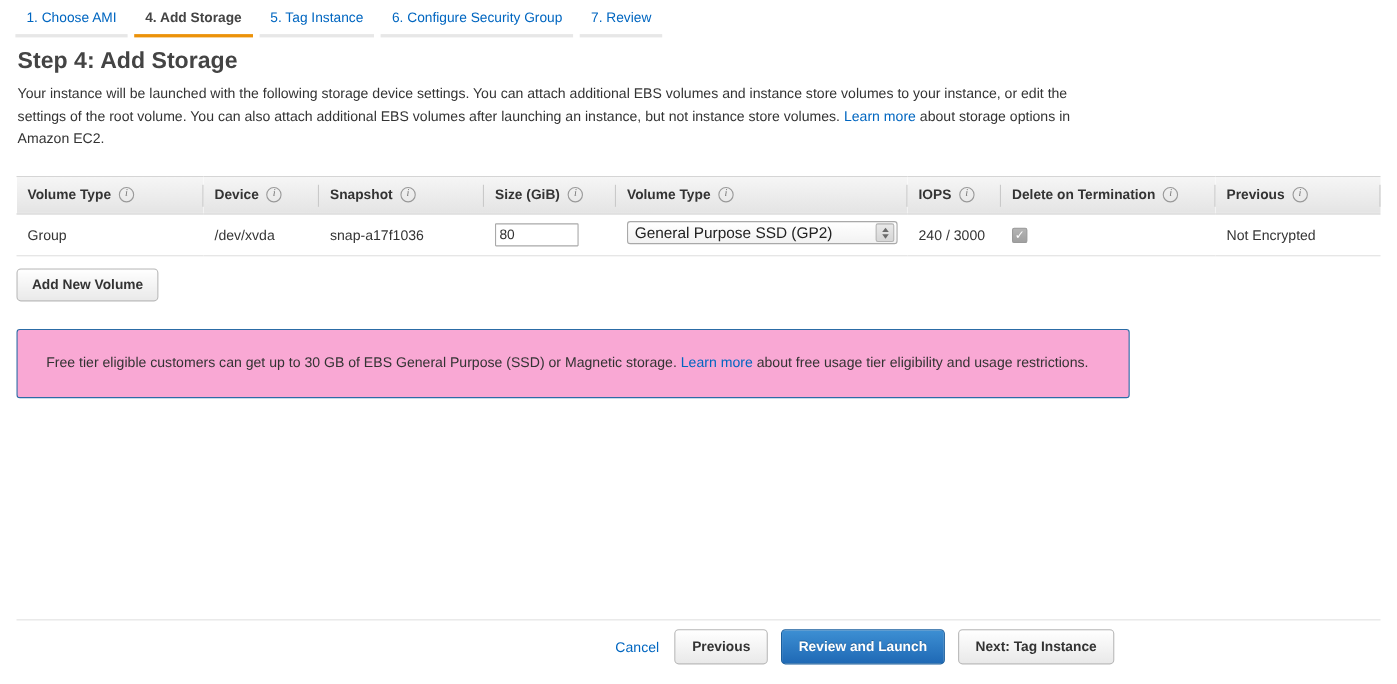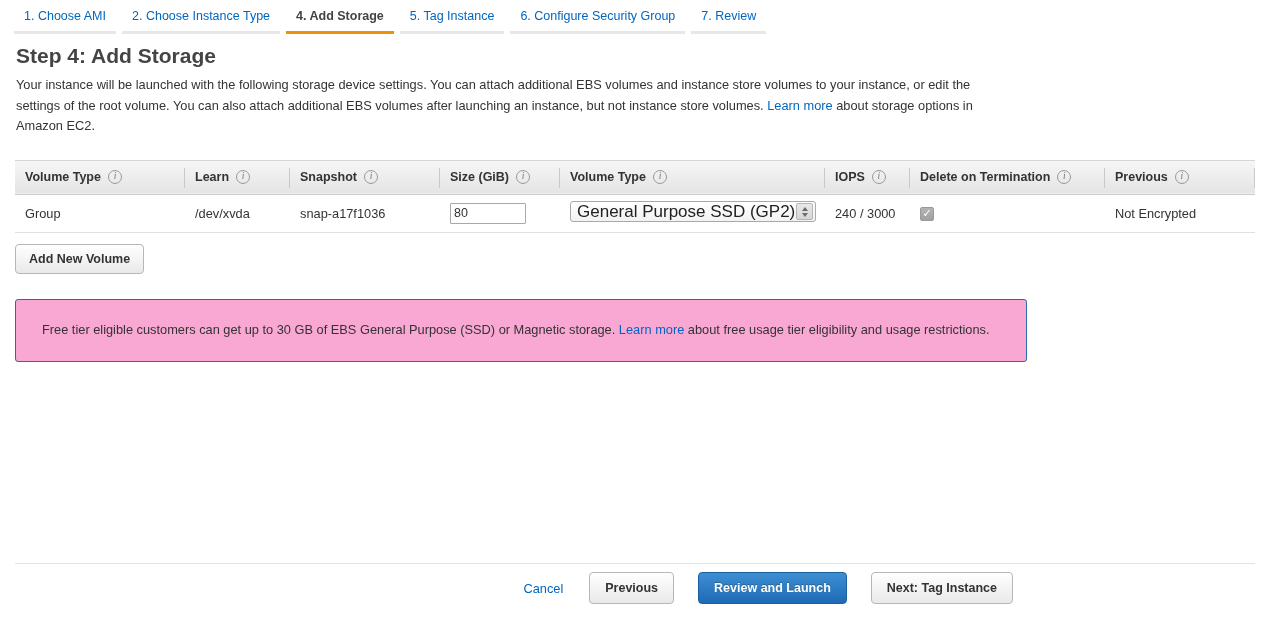--- a/index.html
+++ b/index.html
@@ -113,21 +113,21 @@
     padding: 0 3px;
     border-radius: 1px;
   }
   .vol-select {
     position: relative;
     display: inline-block;
     width: 246px; height: 21px;
     border: 1px solid #a9a9a9;
     border-radius: 3px;
     background: linear-gradient(to bottom, #ffffff 0%, #f2f2f2 100%);
-    font-size: 17px;
+    font-size: 14px;
     color: #222222;
     line-height: 19px;
     padding: 0 24px 0 6px;
     white-space: nowrap;
     overflow: hidden;
     cursor: pointer;
   }
   .vol-select .stepper {
     position: absolute;
     right: 2px; top: 1px;
@@ -203,38 +203,37 @@
     width: 1240px; height: 1px;
     background: #e2e2e2;
   }
   .footer {
     position: absolute;
     left: 0; top: 572px;
     width: 1044px;
     display: flex;
     justify-content: flex-end;
     align-items: center;
-    gap: 24px;
+    gap: 12px;
     padding-right: 31px;
   }
   .footer .cancel-link {
     font-size: 12.8px;
     color: #0066c0;
     cursor: pointer;
     text-decoration: none;
     margin-right: 2px;
   }
   .footer .btn { padding: 8px 15px; }
 </style>
 </head>
 <body>
 
 <div class="wizard-tabs">
   <div class="wizard-tab">1. Choose AMI</div>
-  <div class="wizard-tab">2. Choose Instance Type</div>
   <div class="wizard-tab active">4. Add Storage</div>
   <div class="wizard-tab">5. Tag Instance</div>
   <div class="wizard-tab">6. Configure Security Group</div>
   <div class="wizard-tab">7. Review</div>
 </div>
 
 <div class="page-head">
   <h1 class="page-title">Step 4: Add Storage</h1>
   <p class="page-desc"><span>Your instance will be launched with the following storage device settings. You can attach additional EBS volumes and instance store volumes to your instance, or edit the settings of the root volume. You can also attach additional EBS volumes after launching an instance, but not instance store volumes. </span><a class="link">Learn more</a><span> about storage options in Amazon EC2.</span></p>
 </div>
@@ -255,21 +254,21 @@
       <tr>
         <th>
           <div class="th-inner">
             <span>Volume Type</span>
             <span class="info-icon">i</span>
           </div>
           <span class="sep"></span>
         </th>
         <th>
           <div class="th-inner">
-            <span>Learn</span>
+            <span>Device</span>
             <span class="info-icon">i</span>
           </div>
           <span class="sep"></span>
         </th>
         <th>
           <div class="th-inner">
             <span>Snapshot</span>
             <span class="info-icon">i</span>
           </div>
           <span class="sep"></span>

